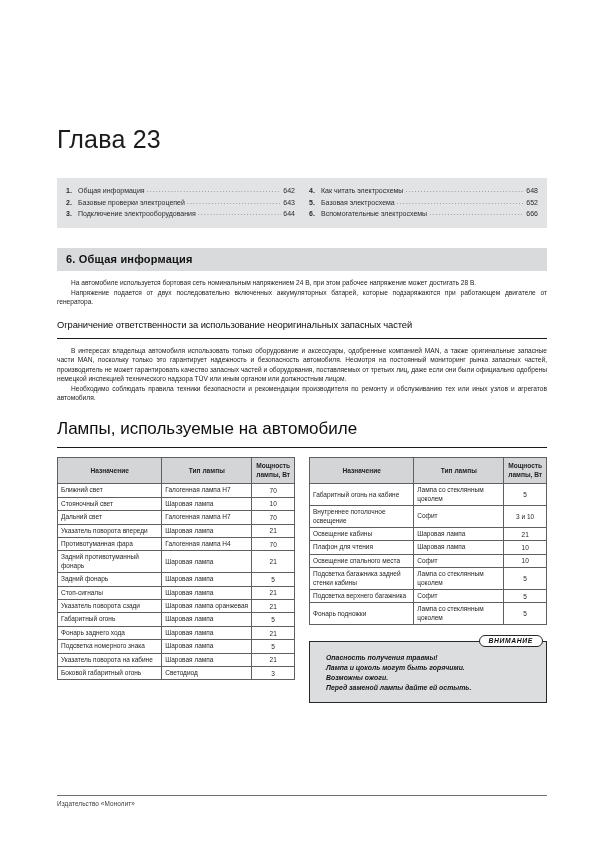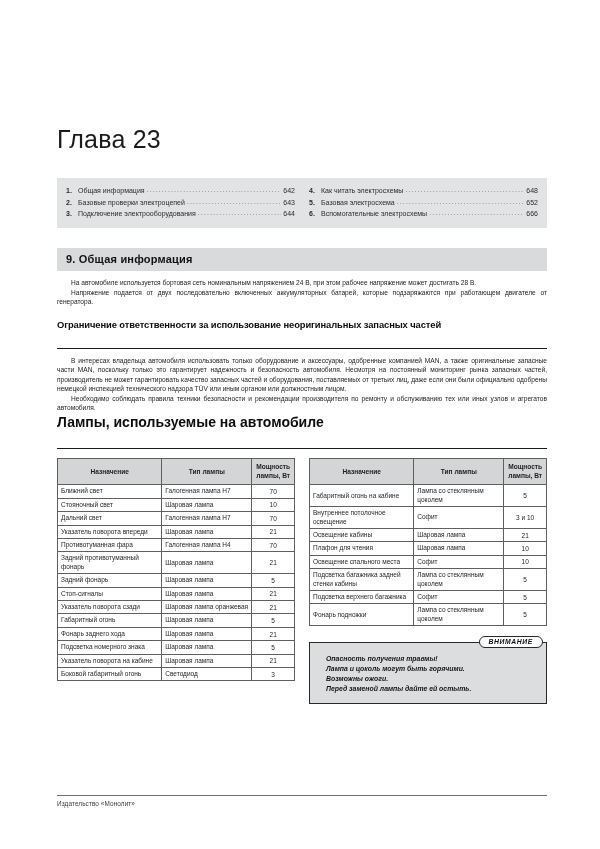--- a/index.html
+++ b/index.html
@@ -110,29 +110,29 @@
     text-align: justify;
     color: #232323;
     text-indent: 14px;
   }
   .para.tight { margin-top: 1px; }
 
   
   .subhead {
     margin-top: 13px;
     font-size: 9.4px;
-    font-weight: bold;
+    font-weight: normal;
     color: #0d0d0d;
     border-bottom: 1.4px solid #1a1a1a;
-    padding-bottom: 18px;
+    padding-bottom: 8px;
     letter-spacing: -0.1px;
   }
   .subhead.big {
-    margin-top: 2px;
-    font-size: 14px;
+    margin-top: 17px;
+    font-size: 17px;
     letter-spacing: 0;
   }
 
   
   .tables-wrap {
     margin-top: 9px;
     display: flex;
     gap: 14px;
   }
   .table-col {
@@ -262,21 +262,21 @@
         </div>
         <div class="toc-row">
           <span class="toc-num">6.</span>
           <span class="toc-label">Вспомогательные электросхемы</span>
           <span class="toc-dots">.................................................................................................................</span>
           <span class="toc-page">666</span>
         </div>
       </div>
     </div>
 
-    <div class="section-bar">9. Общая информация</div>
+    <div class="section-bar">6. Общая информация</div>
 
     <div class="para">На автомобиле используется бортовая сеть номинальным напряжением 24 В, при этом рабочее напряжение может достигать 28 В.</div>
     <div class="para tight">Напряжение подается от двух последовательно включенных аккумуляторных батарей, которые подзаряжаются при работающем двигателе от генератора.</div>
 
     <div class="subhead">Ограничение ответственности за использование неоригинальных запасных частей</div>
     <div class="para">В интересах владельца автомобиля использовать только оборудование и аксессуары, одобренные компанией MAN, а также оригинальные запасные части MAN, поскольку только это гарантирует надежность и безопасность автомобиля. Несмотря на постоянный мониторинг рынка запасных частей, производитель не может гарантировать качество запасных частей и оборудования, поставляемых от третьих лиц, даже если они были официально одобрены немецкой инспекцией технического надзора TÜV или иным органом или должностным лицом.</div>
     <div class="para tight">Необходимо соблюдать правила техники безопасности и рекомендации производителя по ремонту и обслуживанию тех или иных узлов и агрегатов автомобиля.</div>
 
     <div class="subhead big">Лампы, используемые на автомобиле</div>
 

